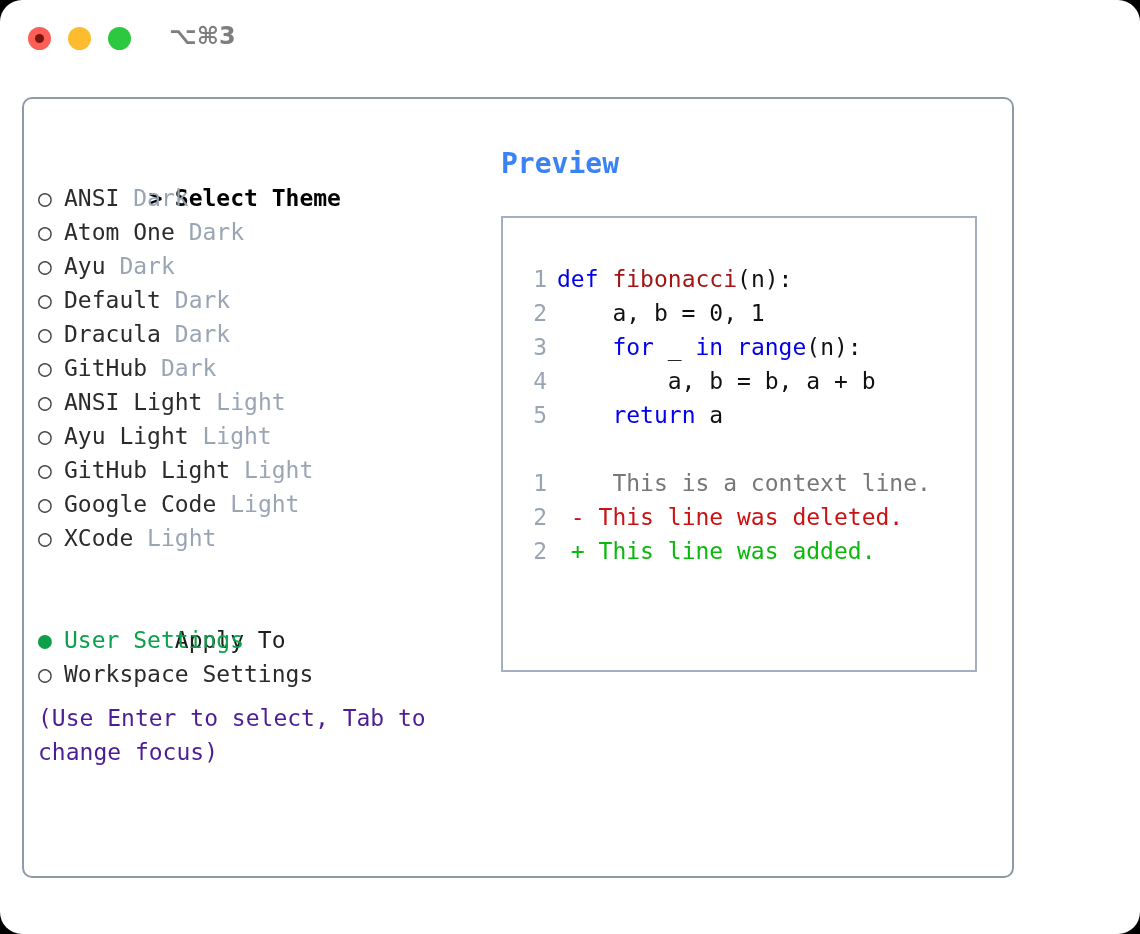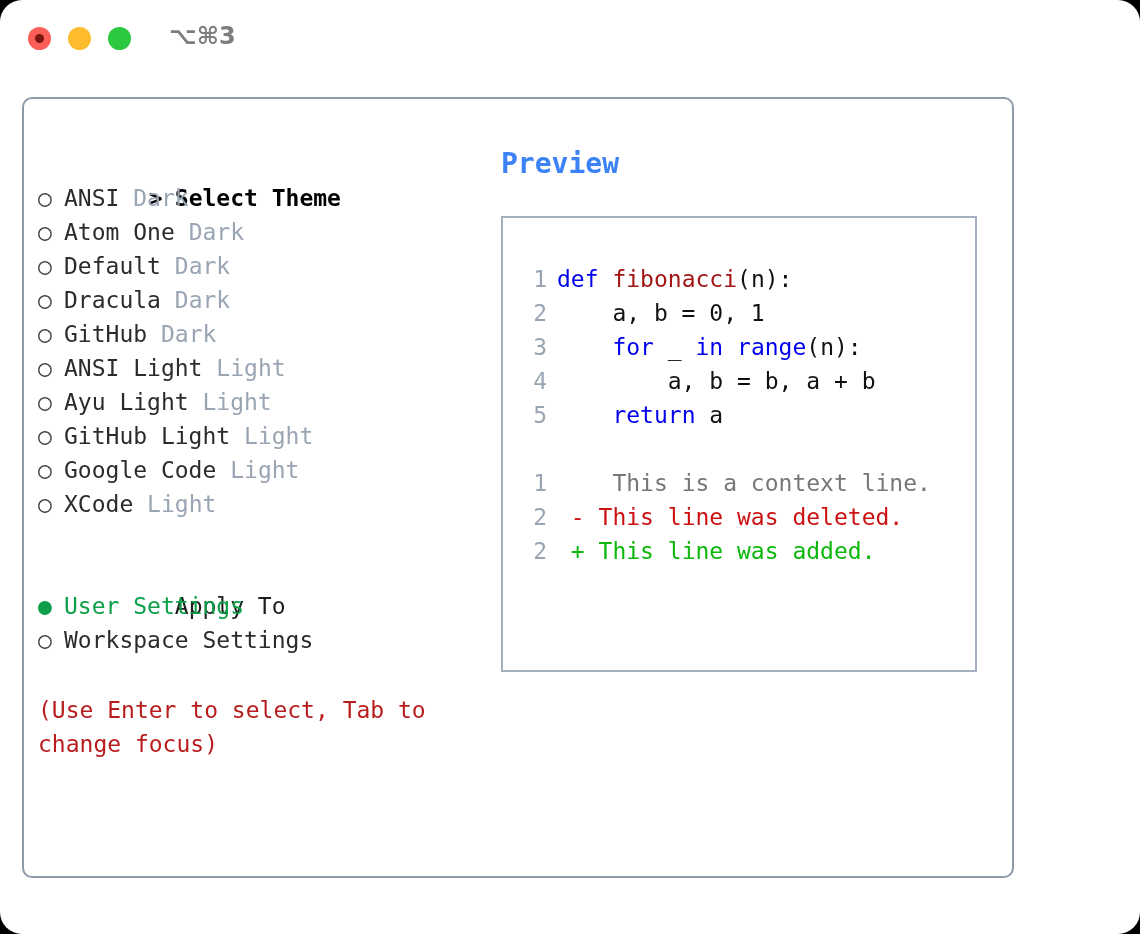--- a/index.html
+++ b/index.html
@@ -107,24 +107,24 @@
   .label-name.selected { color: #0ca04a; }
   .label-cat {
     color: #9aa5b4;
     margin-top: 48px;
   }
   .section-title {
     color: #1d1d1d;
   }
   .spacer-sm { height: 34px; }
   .hint {
-    margin-top: 36px;
-    font-size: 23px;
-    line-height: 34px;
-    color: #b91c1c;
+    margin-top: 10px;
+    font-size: 23px;
+    line-height: 34px;
+    color: #4c1d95;
     width: 420px;
   }
 
   
   .right-col {
     position: absolute;
     left: 477px;
     top: 48px;
     width: 500px;
   }
@@ -181,20 +181,21 @@
 
   <div class="dialog">
 
     <div class="left-col">
       <div class="row heading">
         <span class="marker">&gt;</span><span>Select Theme</span>
       </div>
       <div id="theme-rows">
           <div class="row"><span class="marker marker-radio-off">○</span><span class="label-name">ANSI</span><span> </span><span class="label-cat">Dark</span></div>
           <div class="row"><span class="marker marker-radio-off">○</span><span class="label-name">Atom One</span><span> </span><span class="label-cat">Dark</span></div>
+          <div class="row"><span class="marker marker-radio-off">○</span><span class="label-name">Ayu</span><span> </span><span class="label-cat">Dark</span></div>
           <div class="row"><span class="marker marker-radio-off">○</span><span class="label-name">Default</span><span> </span><span class="label-cat">Dark</span></div>
           <div class="row"><span class="marker marker-radio-off">○</span><span class="label-name">Dracula</span><span> </span><span class="label-cat">Dark</span></div>
           <div class="row"><span class="marker marker-radio-off">○</span><span class="label-name">GitHub</span><span> </span><span class="label-cat">Dark</span></div>
           <div class="row"><span class="marker marker-radio-off">○</span><span class="label-name">ANSI Light</span><span> </span><span class="label-cat">Light</span></div>
           <div class="row"><span class="marker marker-radio-off">○</span><span class="label-name">Ayu Light</span><span> </span><span class="label-cat">Light</span></div>
           <div class="row"><span class="marker marker-radio-off">○</span><span class="label-name">GitHub Light</span><span> </span><span class="label-cat">Light</span></div>
           <div class="row"><span class="marker marker-radio-off">○</span><span class="label-name">Google Code</span><span> </span><span class="label-cat">Light</span></div>
           <div class="row"><span class="marker marker-radio-off">○</span><span class="label-name">XCode</span><span> </span><span class="label-cat">Light</span></div>
         </div>
 

